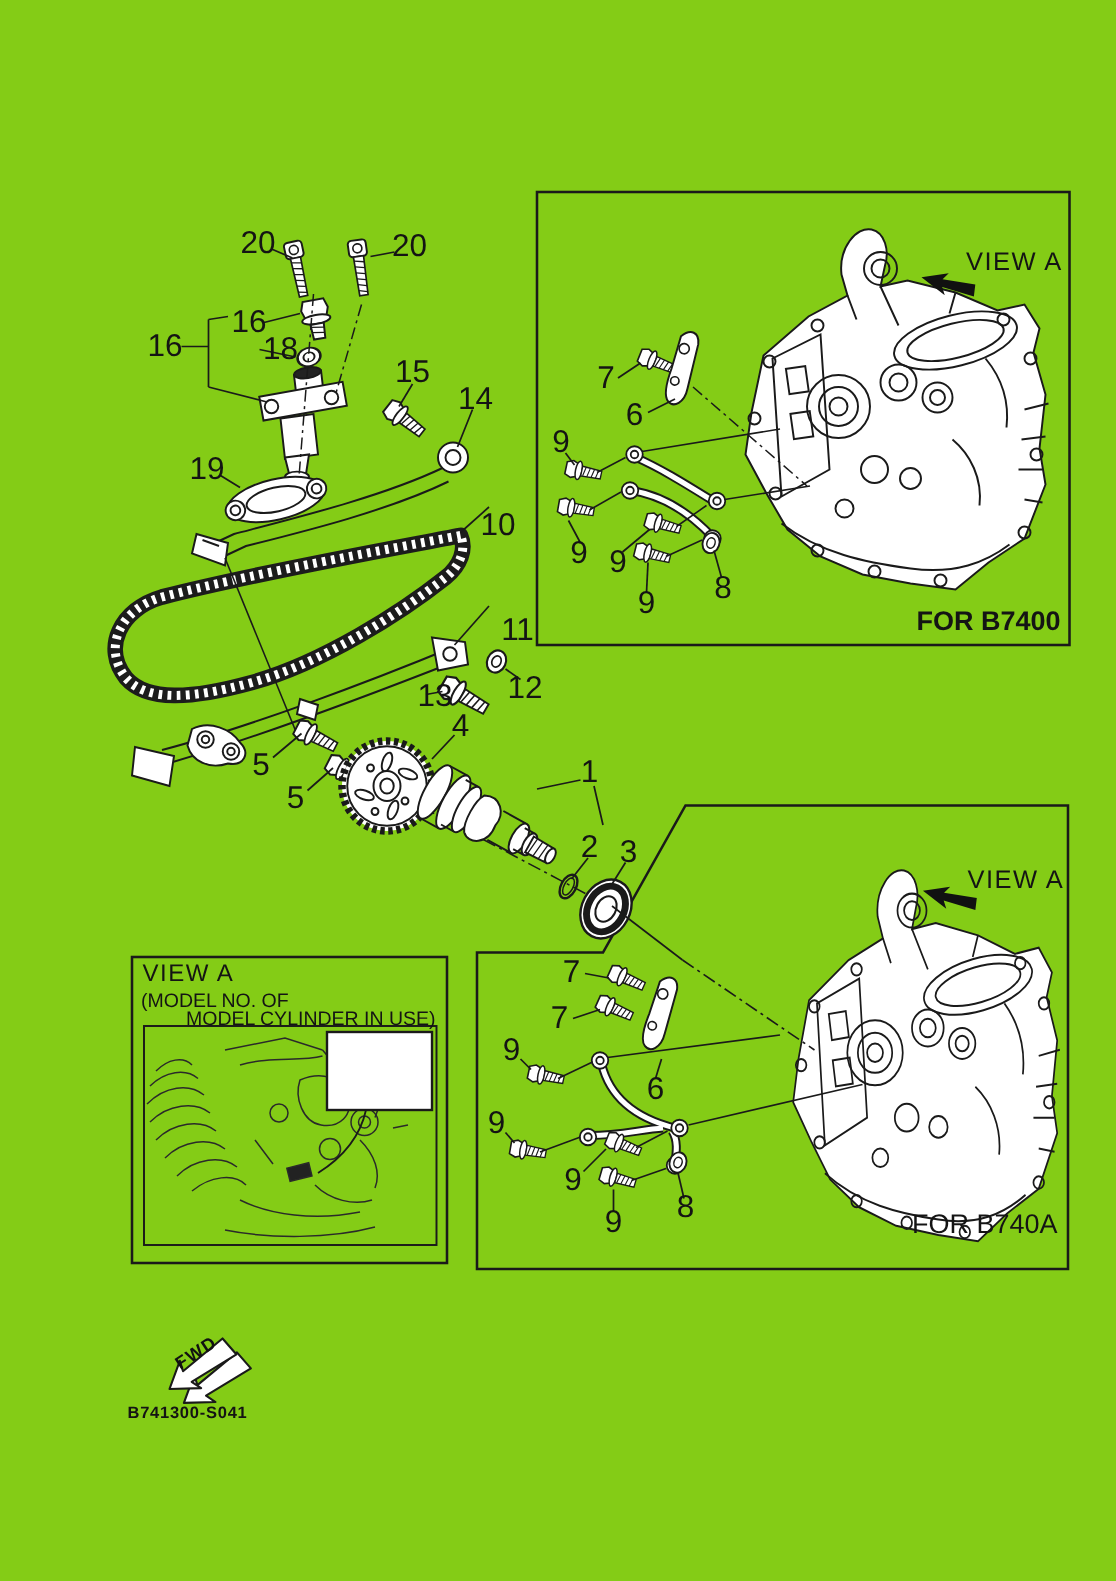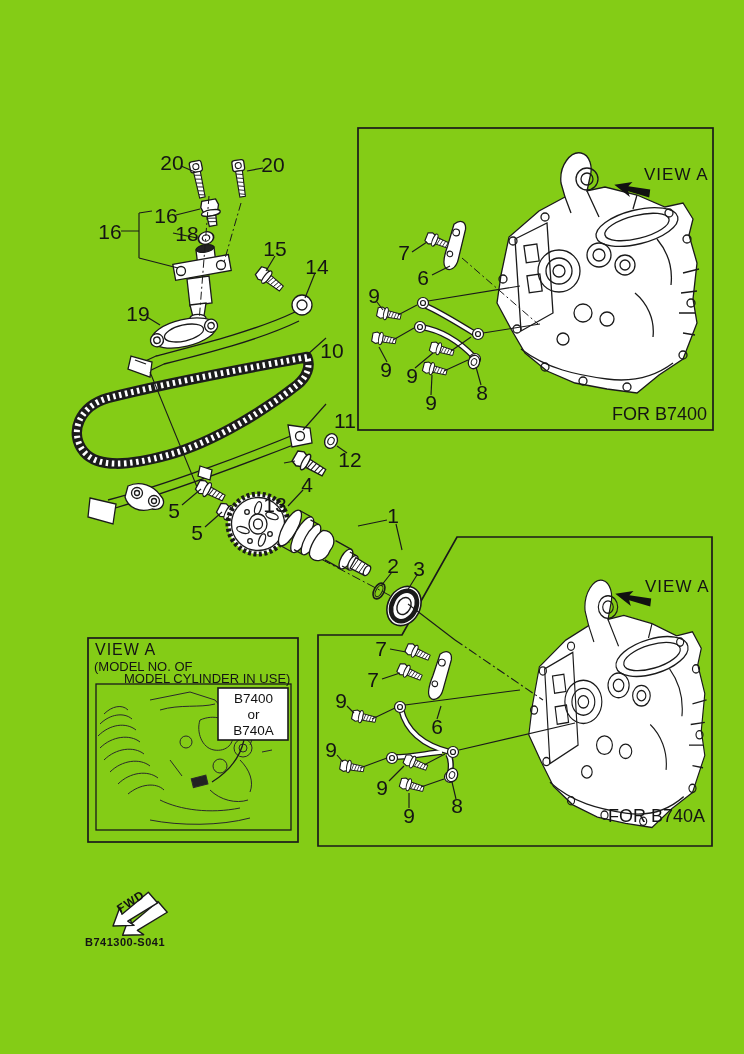--- a/index.html
+++ b/index.html
@@ -353,21 +353,21 @@
       <div class="co" style="left: 273px; top: 164px;">20</div>
       <div class="co" style="left: 166px; top: 215px;">16</div>
       <div class="co" style="left: 110px; top: 231px;">16</div>
       <div class="co" style="left: 171px; top: 233px; margin-left: 16px;">18</div>
       <div class="co" style="left: 275px; top: 248px;">15</div>
       <div class="co" style="left: 317px; top: 266px;">14</div>
       <div class="co" style="left: 138px; top: 313px;">19</div>
       <div class="co" style="left: 332px; top: 331px; margin-top: 19px;">10</div>
       <div class="co" style="left: 333px; top: 420px; margin-left: 12px;">11</div>
       <div class="co" style="left: 350px; top: 459px;">12</div>
-      <div class="co" style="left: 275px; top: 464px; margin-top: 40px;">13</div>
+      <div class="co" style="left: 290px; top: 464px;">13</div>
       <div class="co" style="left: 174px; top: 510px;">5</div>
       <div class="co" style="left: 197px; top: 532px;">5</div>
       <div class="co" style="left: 307px; top: 484px;">4</div>
       <div class="co" style="left: 393px; top: 515px;">1</div>
       <div class="co" style="left: 393px; top: 565px;">2</div>
       <div class="co" style="left: 419px; top: 568px;">3</div>
     </div>
 <div>
       <div class="co" style="left: 404px; top: 252px;">7</div>
       <div class="co" style="left: 423px; top: 277px;">6</div>
@@ -382,31 +382,26 @@
       <div class="co" style="left: 373px; top: 679px;">7</div>
       <div class="co" style="left: 341px; top: 700px;">9</div>
       <div class="co" style="left: 437px; top: 726px;">6</div>
       <div class="co" style="left: 331px; top: 749px;">9</div>
       <div class="co" style="left: 382px; top: 787px;">9</div>
       <div class="co" style="left: 409px; top: 815px;">9</div>
       <div class="co" style="left: 457px; top: 805px;">8</div>
     </div>
 
 <div class="txt viewa" style="left:644px;top:165px;">VIEW A</div>
-<div class="txt caption" style="left:560px;top:404px;width:147px;text-align:right;">FOR B7400</div>
+<div class="txt caption" style="left:560px;top:404px;width:147px;text-align:right;font-weight:bold;">FOR B7400</div>
 
 <div class="txt viewa" style="left:645px;top:577px;">VIEW A</div>
 <div class="txt caption" style="left:558px;top:806px;width:147px;text-align:right;">FOR B740A</div>
 
 <div class="txt vbox-title" style="left:95px;top:641px;">VIEW A</div>
 <div class="txt vbox-sub" style="left:94px;top:659px;">(MODEL NO. OF</div>
 <div class="txt vbox-sub" style="left:124px;top:671px;">MODEL CYLINDER IN USE)</div>
 
-<div class="bubble-text">
-  <div>B7400</div>
-  <div>or</div>
-  <div>B740A</div>
-</div>
 
 <div class="fwd">FWD</div>
 <div class="txt drawno" style="left:85px;top:936px;">B741300-S041</div>
 
 </div>
 
 </body></html>

